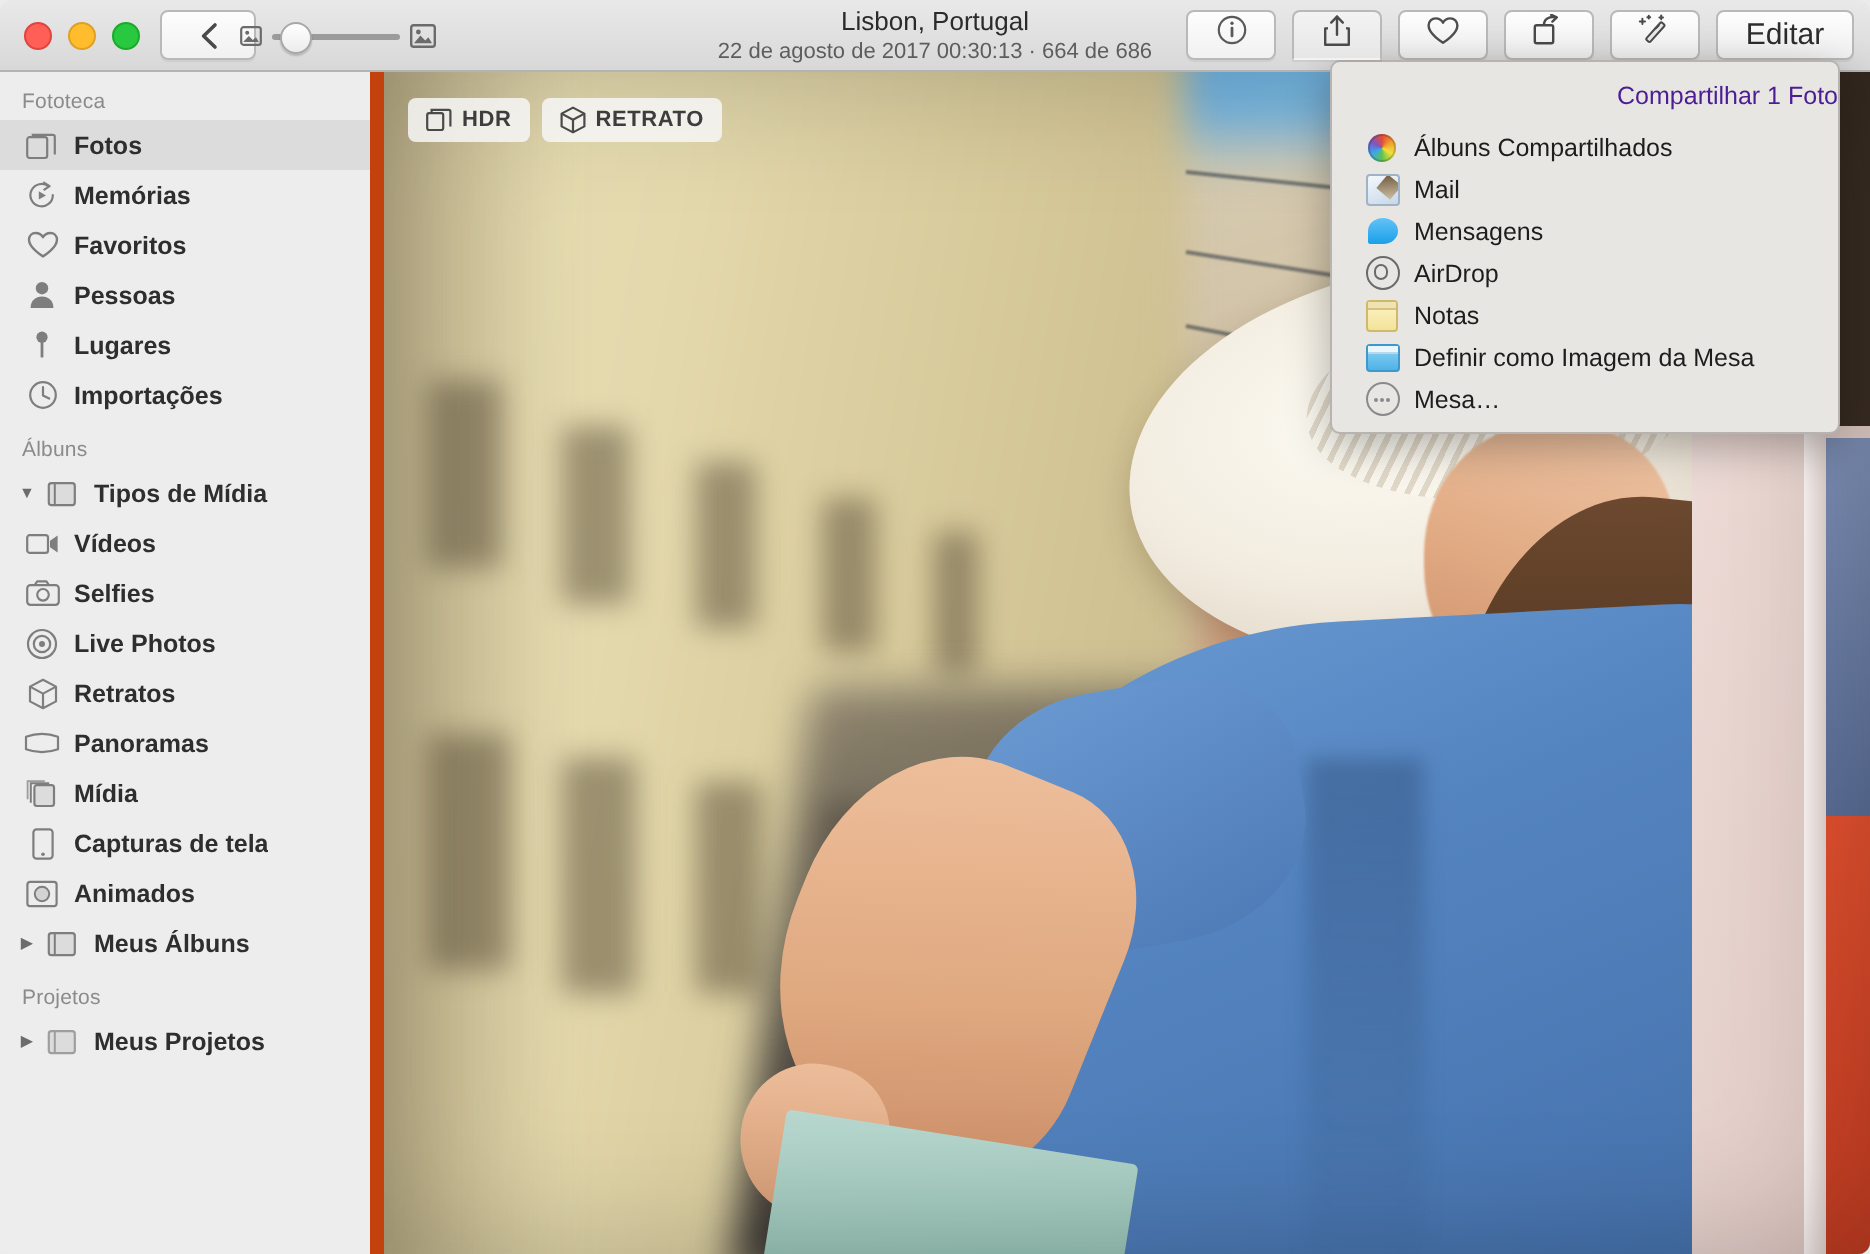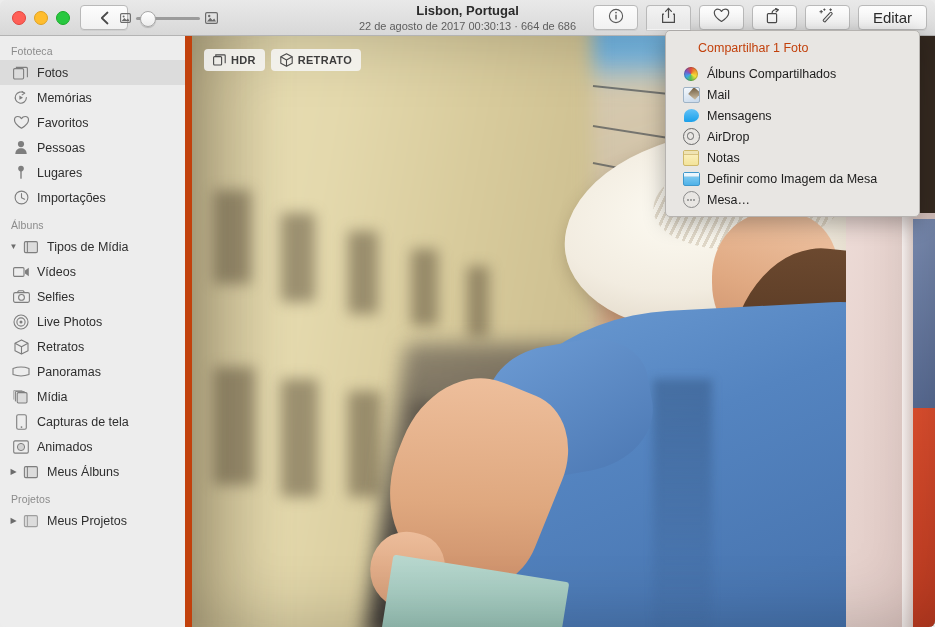--- a/index.html
+++ b/index.html
@@ -40,21 +40,21 @@
   .zicon{color:#6b6b6b;display:flex;align-items:center;}
   .slider{position:relative;flex:1;height:16px;}
   .strack{position:absolute;left:0;right:0;top:7px;height:3px;border-radius:2px;
     background:#9b9b9b;}
   .sknob{position:absolute;left:4px;top:1px;width:14px;height:14px;border-radius:50%;
     background:linear-gradient(to bottom,#ffffff,#ececec);
     border:1px solid #a8a8a8;box-shadow:0 1px 1px rgba(0,0,0,.18);}
 
   .titleblock{position:absolute;left:0;right:0;top:3px;text-align:center;
     pointer-events:none;}
-  .ttitle{font-size:13px;font-weight:bold;color:#2b2b2b;line-height:15px;}
+  .ttitle{font-size:13px;font-weight:normal;color:#2b2b2b;line-height:15px;}
   .tsub{font-size:11px;color:#5d5d5d;line-height:14px;margin-top:1px;}
 
   .rightbtns{position:absolute;right:8px;top:5px;display:flex;gap:8px;align-items:center;}
   .rightbtns .tbtn{height:25px;}
   .b-info{width:45px;}
   .b-share{width:45px;position:relative;z-index:40;
     background:linear-gradient(to bottom,#f3f3f3,#e6e6e6);
     border-bottom-left-radius:0;border-bottom-right-radius:0;
     border-bottom:1px solid transparent;height:26px;}
   .b-fav{width:45px;}
@@ -66,21 +66,21 @@
   .sidebar{position:absolute;left:0;top:36px;width:192px;height:591px;
     background:#ededed;border-right:7px solid #c2410c;box-sizing:border-box;
     overflow:hidden;}
   .sec-header{font-size:10.5px;color:#8b8b8b;padding:9px 0 3px 11px;
     letter-spacing:.1px;}
   .row{display:flex;align-items:center;height:25px;padding-left:10px;
     font-size:12.5px;color:#2e2e2e;cursor:default;box-sizing:border-box;}
   .row.sel{background:#dcdcdc;}
   .row .ico{width:22px;min-width:22px;display:flex;align-items:center;
     justify-content:center;color:#7e7e7e;margin-right:5px;}
-  .row .lbl{white-space:nowrap;overflow:hidden;text-overflow:ellipsis;}
+  .row .lbl{white-space:nowrap;overflow:hidden;text-overflow:ellipsis;font-weight:bold;}
   .row.indent{}
   .disc{width:11px;min-width:11px;display:flex;align-items:center;
     justify-content:center;color:#6c6c6c;font-size:8px;margin-right:1px;}
   .row.group{padding-left:8px;}
 
   
   .viewer{position:absolute;left:192px;top:36px;width:743px;height:591px;
     overflow:hidden;background:#22c55e;}
   .photo{position:absolute;inset:0;overflow:hidden;}
 
@@ -170,21 +170,21 @@
     border-radius:4px;background:rgba(246,246,246,.86);
     font-size:11px;font-weight:bold;color:#3d3d3d;letter-spacing:.3px;
     box-sizing:border-box;}
   .badge .bi{display:flex;align-items:center;color:#4a4a4a;}
 
   
   .popover{position:absolute;right:15px;top:30px;width:255px;
     background:#e8e6e3;border:1px solid #b6b3b0;border-radius:5px;
     box-shadow:0 6px 22px rgba(0,0,0,.3);z-index:30;
     padding:4px 0 6px 0;box-sizing:border-box;}
-  .pop-title{font-size:12.5px;color:#c2410c;padding:6px 0 8px 32px;}
+  .pop-title{font-size:12.5px;color:#4c1d95;padding:6px 0 8px 16px;text-align:right;}
   .pop-item{display:flex;align-items:center;height:21px;padding-left:16px;
     font-size:12.5px;color:#1d1d1d;cursor:default;}
   .pop-item .pi{width:18px;min-width:18px;height:16px;margin-right:7px;
     display:flex;align-items:center;justify-content:center;}
 
   .ic-shared{width:14px;height:14px;border-radius:50%;
     background:conic-gradient(#e24b3b,#f0a32e,#f2e03b,#5ec24f,#3ba7e8,#7a57c7,#e24b3b);
     box-shadow:inset 0 0 0 1px rgba(0,0,0,.18);}
   .ic-mail{width:15px;height:14px;border-radius:2px;
     background:linear-gradient(160deg,#f4f8fc,#c7d8ea);

